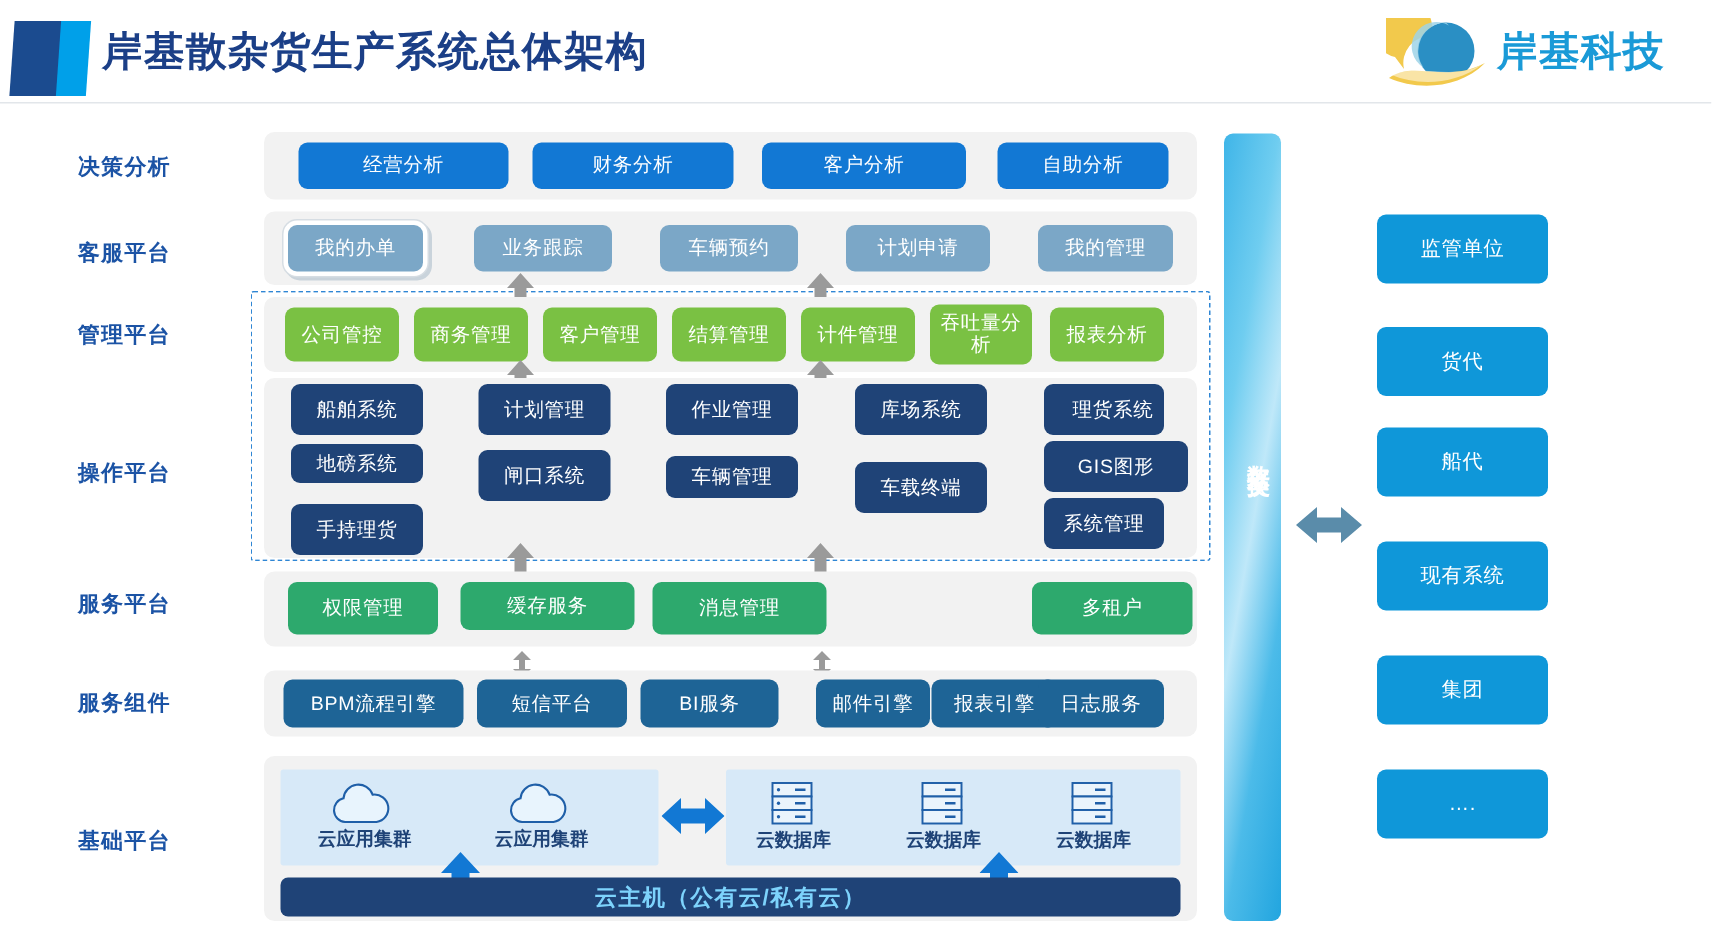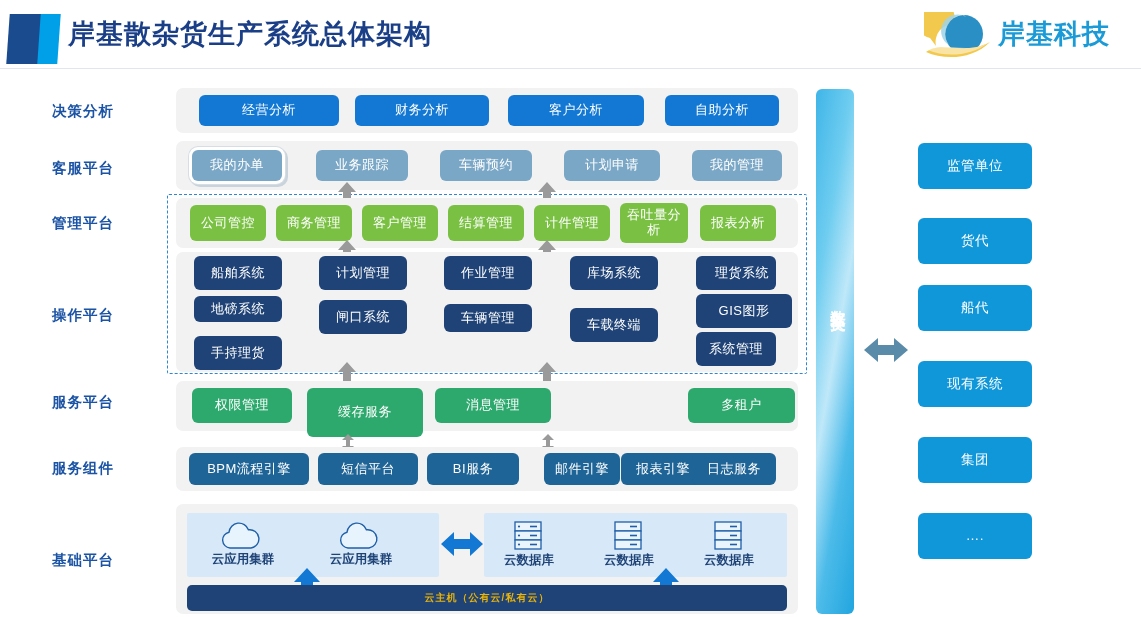--- a/index.html
+++ b/index.html
@@ -88,21 +88,21 @@
   .base-panel { position: absolute; background: #f2f2f2; border-radius: 7px; }
   .cloud-sub {
     position: absolute; background: #d7e9f8; border-radius: 2px;
   }
   .icon-label {
     position: absolute; font-size: 12.5px; color: #1f4377; font-weight: bold;
     white-space: nowrap; text-align: center;
   }
   .host-bar {
     position: absolute; background: #1f4377; border-radius: 5px;
-    color: #eab308; font-size: 10px; font-weight: bold;
+    color: #7dd3fc; font-size: 15px; font-weight: bold;
     display: flex; align-items: center; justify-content: center; letter-spacing: 1px;
   }
   .up-arrow-blue { position: absolute; width: 26px; height: 34px; }
 </style>
 </head>
 <body>
 
 <div id="root">
 
   <div class="header">
@@ -208,21 +208,21 @@
       </svg>
   </div>
   <div class="arrow-up" style="left:538px; top:362px;">
     <svg width="18" height="22" viewBox="0 0 18 22">
         <polygon points="9,0 18,10 13,10 13,22 5,22 5,10 0,10" fill="#9a9a9a"></polygon>
       </svg>
   </div>
 
   <div class="panel" style="left:176px; top:381px; width:622px; height:50px;">
     <div class="chip green2" style="left:16px;  top:7px; width:100px; height:35px;">权限管理</div>
-    <div class="chip green2" style="left:131px; top:7px; width:116px; height:49px;">缓存服务</div>
+    <div class="chip green2" style="left:131px; top:7px; width:116px; height:32px;">缓存服务</div>
     <div class="chip green2" style="left:259px; top:7px; width:116px; height:35px;">消息管理</div>
     <div class="chip green2" style="left:512px; top:7px; width:107px; height:35px;">多租户</div>
   </div>
 
   <div class="arrow-up" style="left:339px; top:434px; height:18px;">
     <svg width="18" height="18" viewBox="0 0 18 18">
       <polygon points="9,0 15,6 11,6 11,12 15,12 9,18 3,12 7,12 7,6 3,6" fill="#9a9a9a"></polygon>
     </svg>
   </div>
   <div class="arrow-up" style="left:539px; top:434px; height:18px;">

